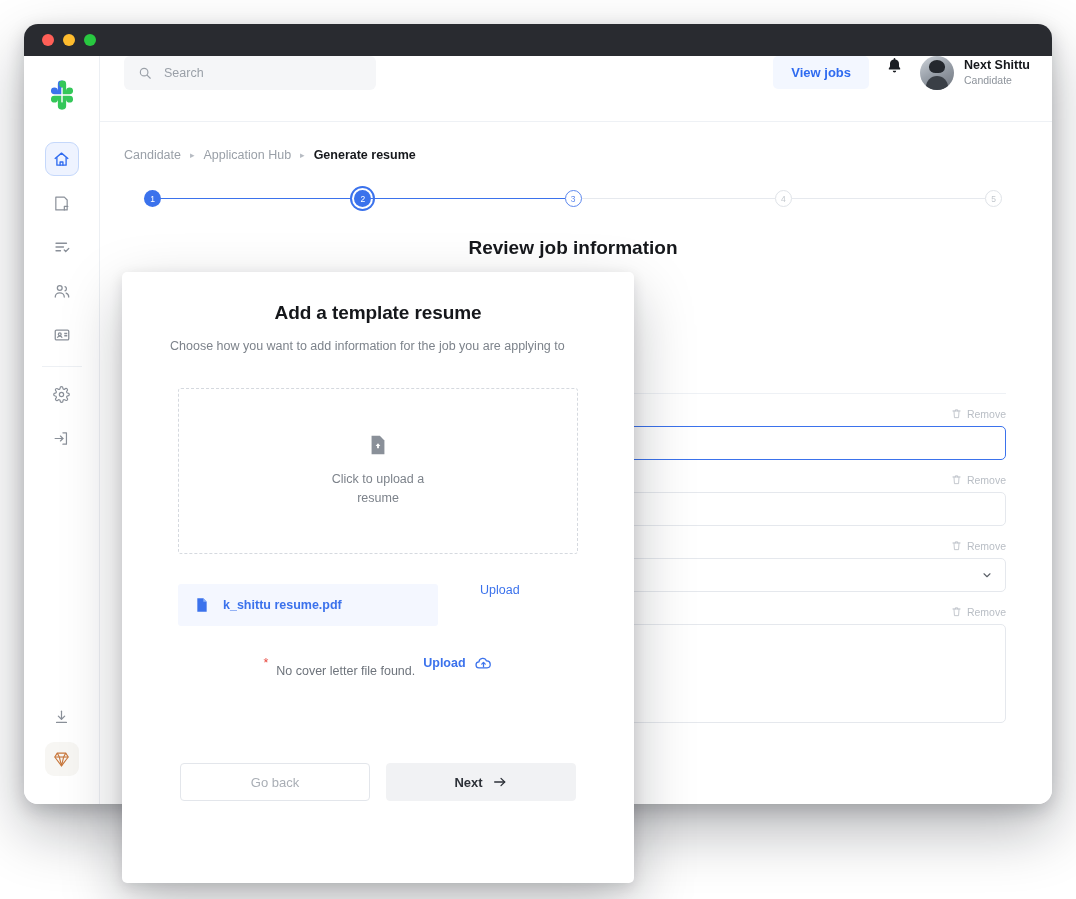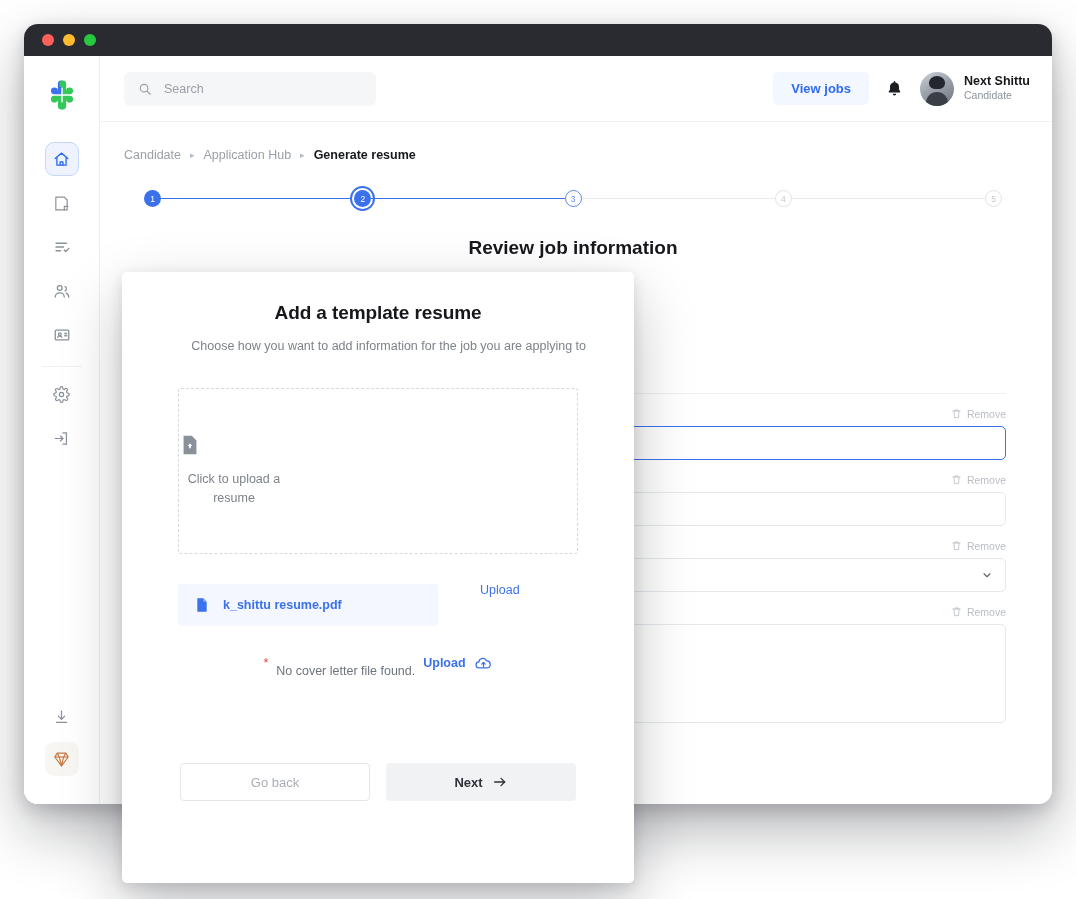--- a/index.html
+++ b/index.html
@@ -49,21 +49,21 @@
   }
   .nav-item.active { background: #eef3ff; border: 1.5px solid #c5d8fb; color: #2f6bf0; }
   .nav-sep { width: 40px; height: 1px; background: #edf0f4; margin: 14px 0 10px; }
   .sidebar-bottom { position: absolute; bottom: 28px; display: flex; flex-direction: column; align-items: center; gap: 8px; }
   .nav-item.gem { background: #f7f6f3; color: #c8773c; }
 
   
   .main { flex: 1; display: flex; flex-direction: column; min-width: 0; position: relative; }
 
   .topbar {
-    height: 66px; display: flex; align-items: center;
+    height: 66px; display: flex; align-items: flex-start;
     padding: 0 22px 0 24px; border-bottom: 1px solid #eef1f5; gap: 16px;
   }
   .search {
     width: 252px; height: 34px; background: #f5f6f8; border-radius: 6px;
     display: flex; align-items: center; gap: 12px; padding: 0 14px;
     color: #9aa0a8; font-size: 12.5px;
   }
   .spacer { flex: 1; }
   .view-jobs {
     background: #f3f7ff; color: #2f6bf0; font-size: 13px; font-weight: 600;
@@ -141,25 +141,25 @@
 
   
   .modal {
     position: absolute; left: 122px; top: 272px;
     width: 512px; height: 611px;
     background: #ffffff; border-radius: 5px;
     box-shadow: 0 24px 60px rgba(10,14,24,0.26), 0 4px 14px rgba(10,14,24,0.12);
     padding: 30px 48px 0; z-index: 30;
   }
   .m-title { text-align: center; font-size: 19px; font-weight: 700; color: #15171b; letter-spacing: -0.1px; }
-  .m-sub { text-align: right; font-size: 12.5px; color: #7d838b; margin-top: 13px; line-height: 1.55; }
+  .m-sub { text-align: left; font-size: 12.5px; color: #7d838b; margin-top: 13px; line-height: 1.55; }
 
   .dropzone {
     margin: 32px 8px 0; height: 166px; border: 1.4px dashed #d5d9df; border-radius: 3px;
-    display: flex; flex-direction: column; justify-content: center;
+    display: flex; flex-direction: column; align-items: center; justify-content: center;
     gap: 14px; cursor: pointer;
   }
   .dz-text { font-size: 12.5px; color: #7d838b; text-align: center; line-height: 1.55; max-width: 110px; }
 
   .file-row {
     margin: 30px 8px 0; background: #f4f7ff; border-radius: 3px;
     height: 42px; display: flex; align-items: center; padding: 0 16px; gap: 13px;
     width: 260px;
   }
   .file-name { font-size: 12.5px; font-weight: 700; color: #3b72ec; }

